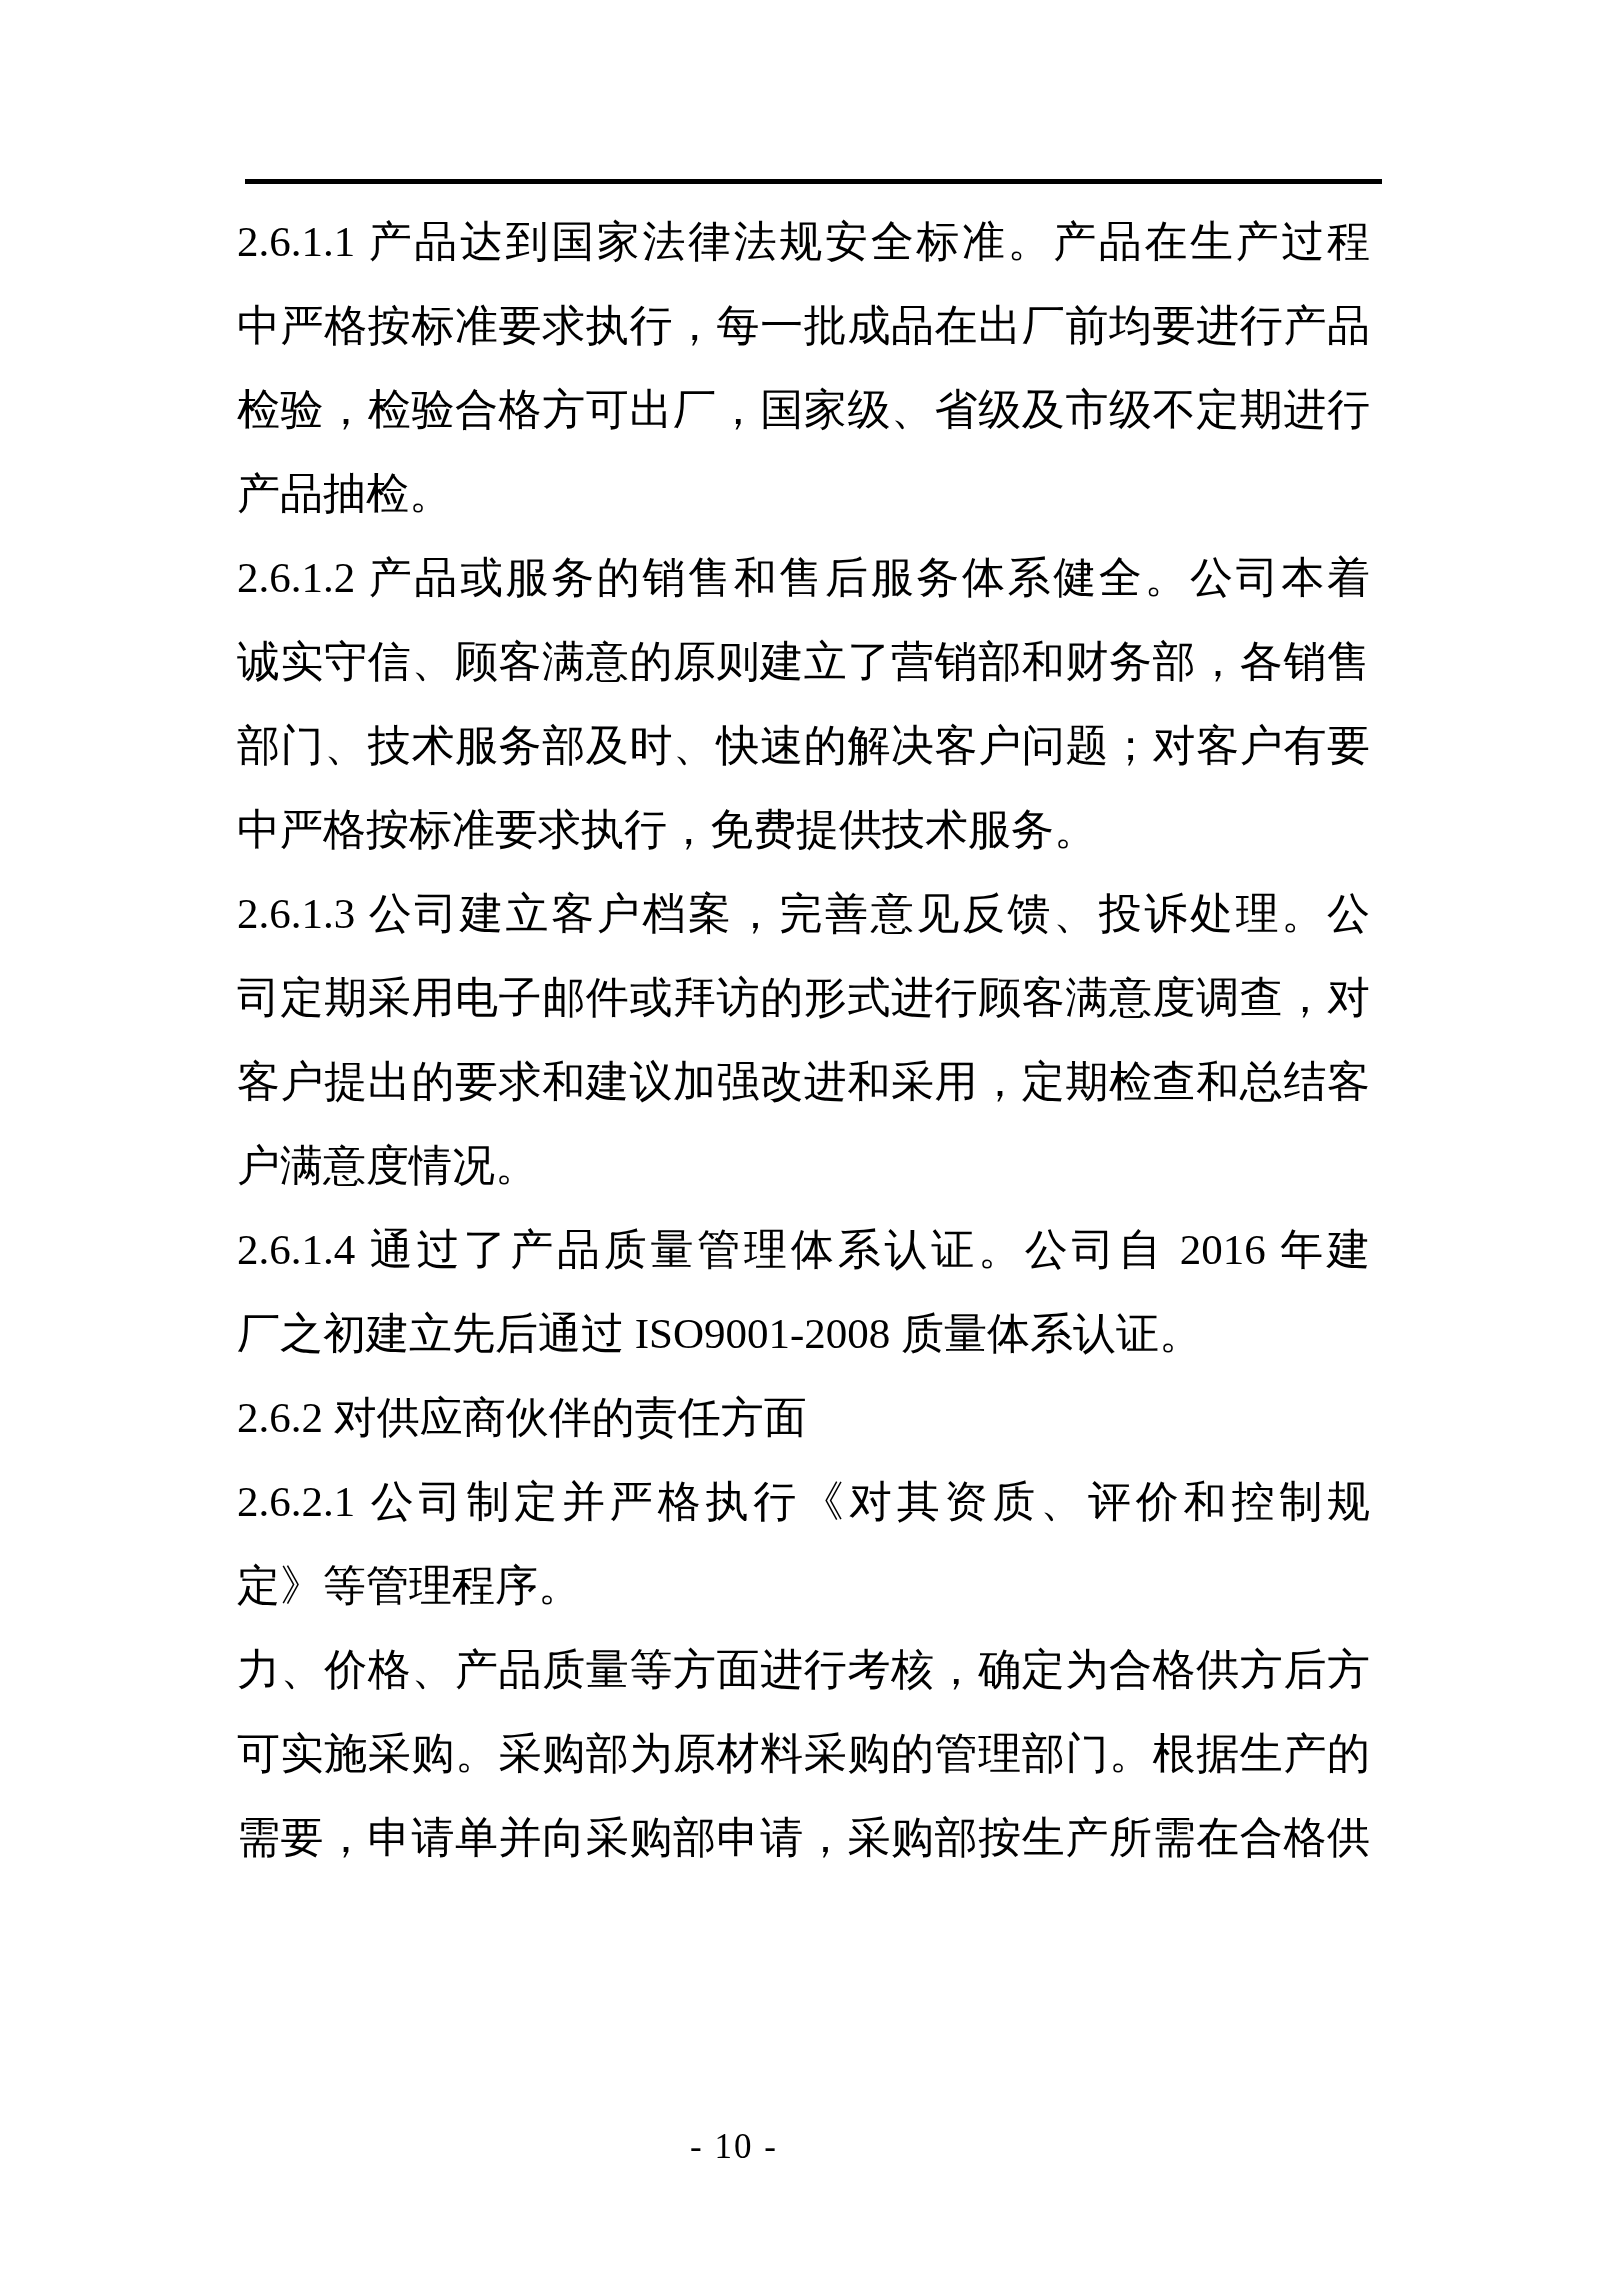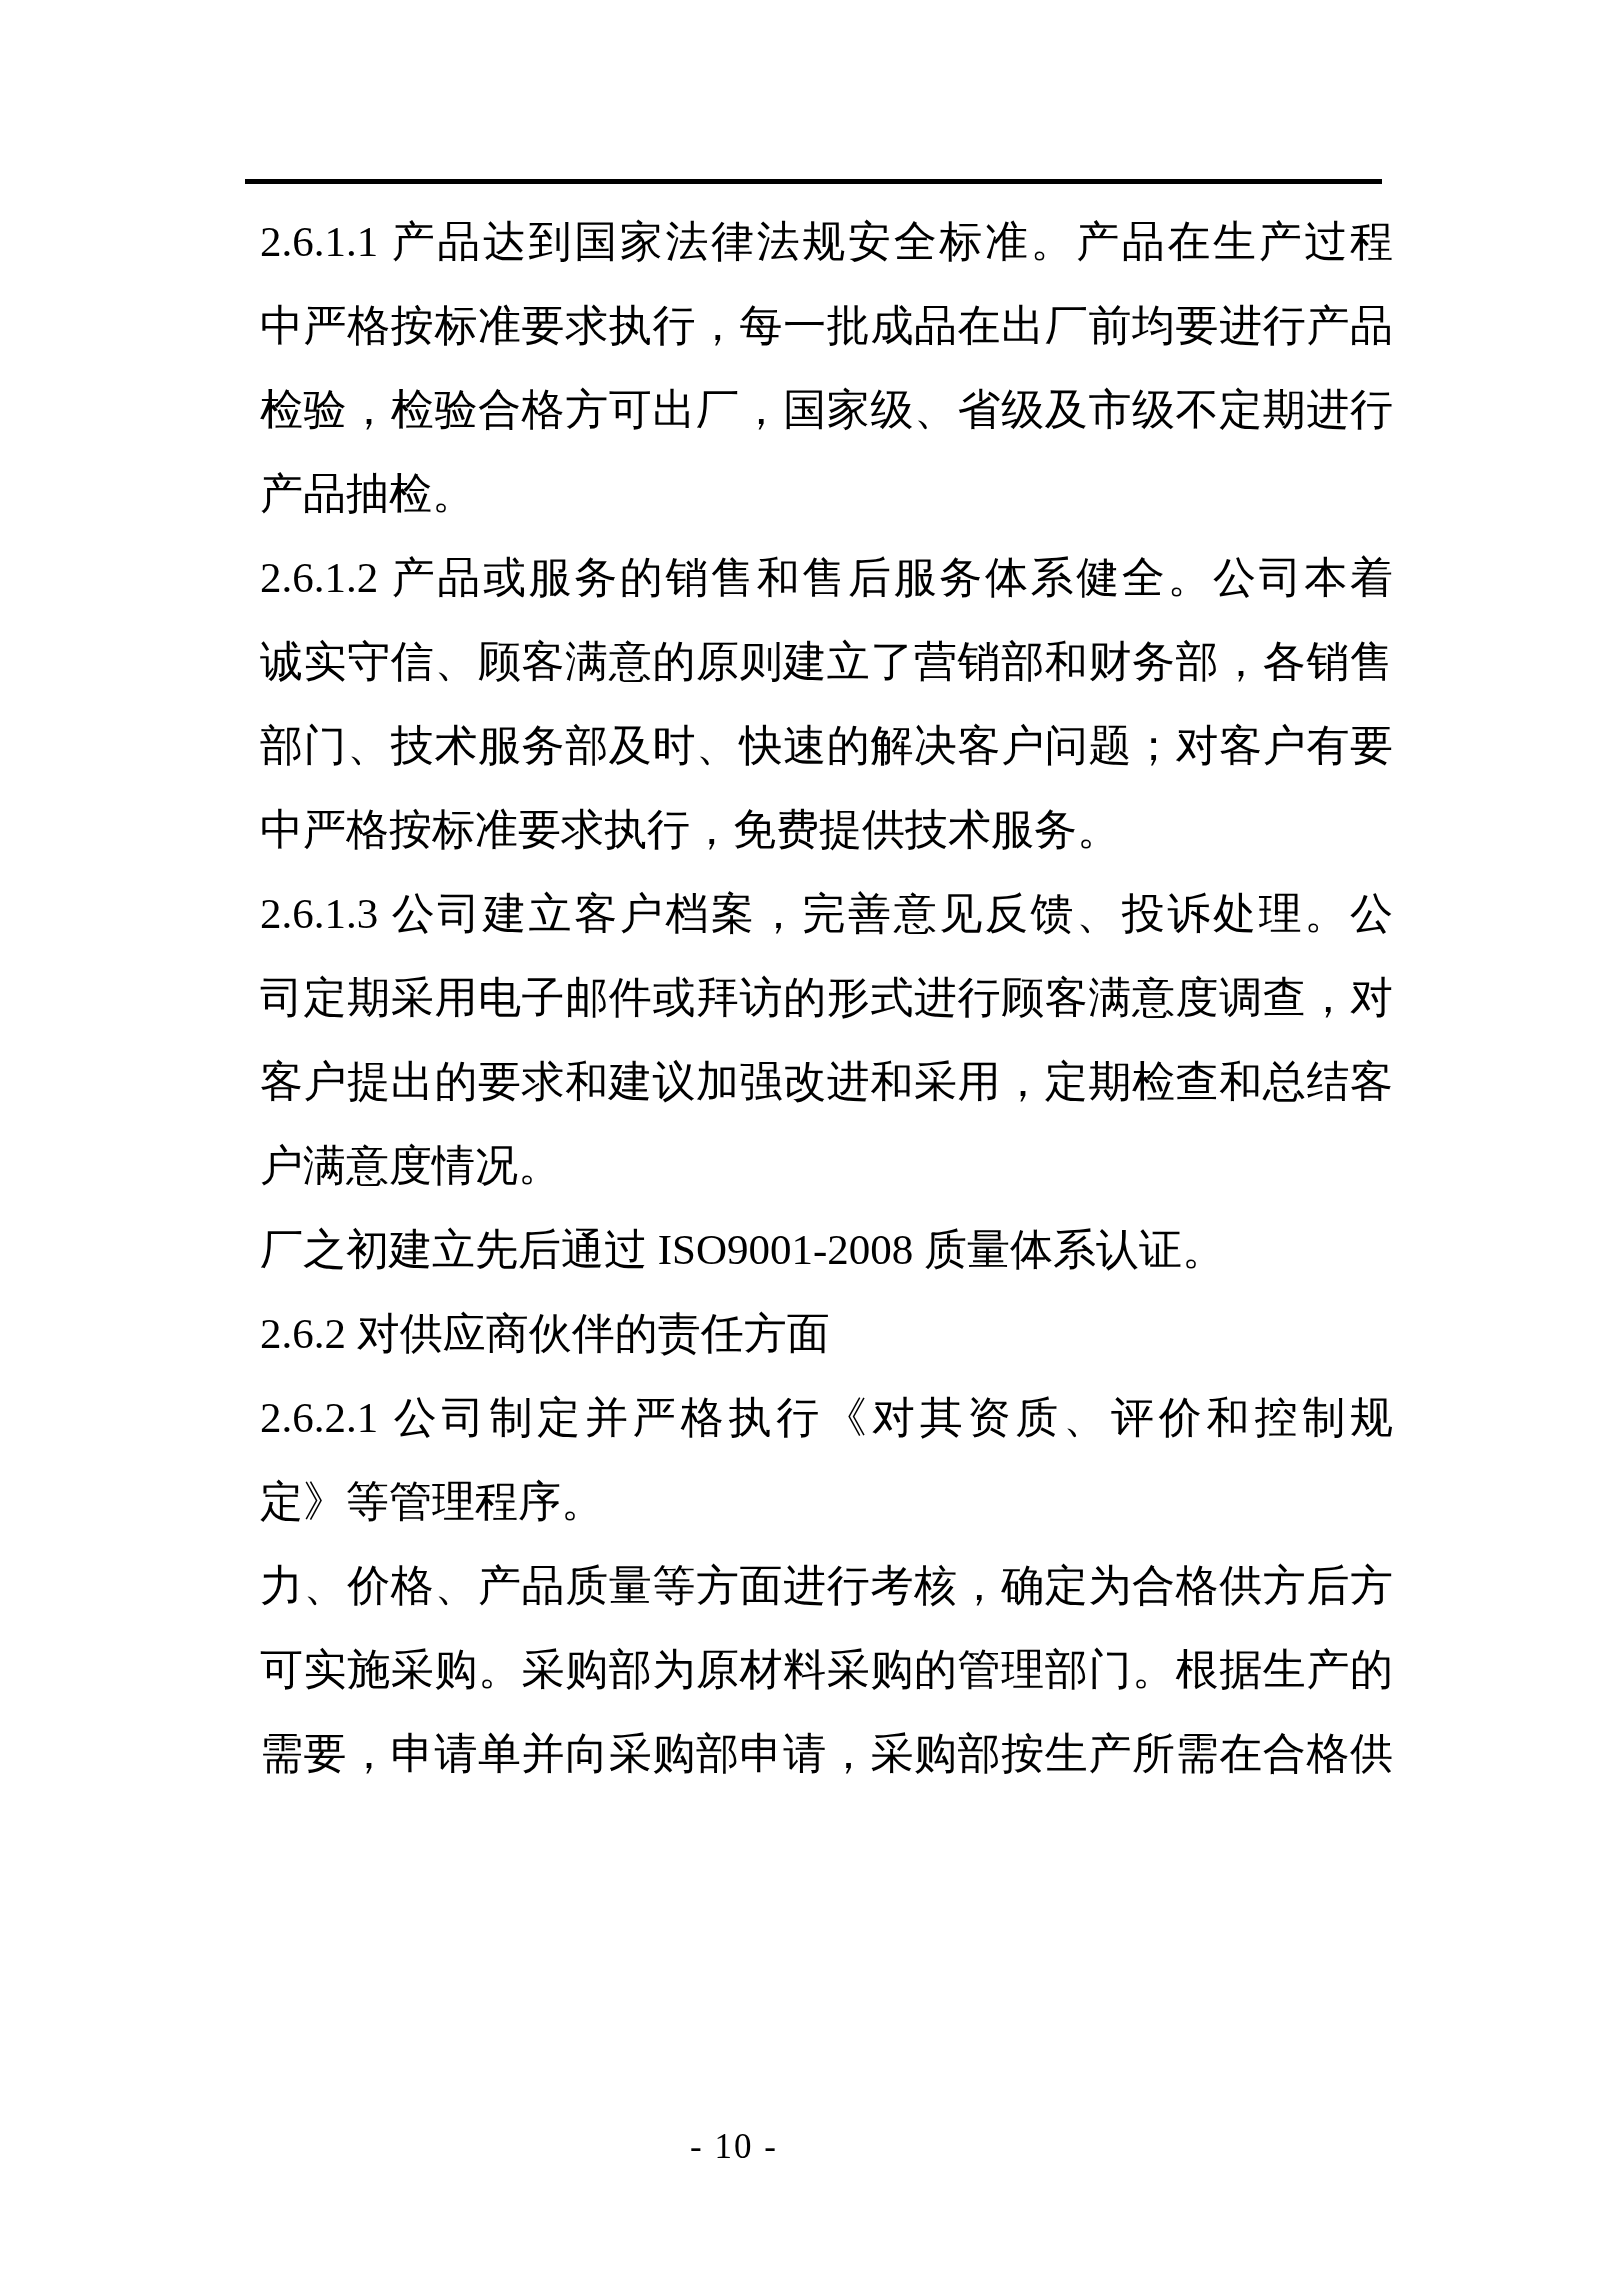--- a/index.html
+++ b/index.html
@@ -19,21 +19,21 @@
   .header-rule {
     position: absolute;
     left: 245px;
     top: 179px;
     width: 1137px;
     height: 4.9px;
     background: #000000;
   }
   .body-text {
     position: absolute;
-    left: 260px;
+    left: 237px;
     top: 200px;
     width: 1133px;
   }
   .line {
     height: 84px;
     line-height: 84px;
     font-size: 43px;
     overflow: hidden;
     text-align: justify;
     text-align-last: justify;
@@ -67,20 +67,21 @@
     <div class="line">检验，检验合格方可出厂，国家级、省级及市级不定期进行</div>
     <div class="line e">产品抽检。</div>
     <div class="line">2.6.1.2 产品或服务的销售和售后服务体系健全。公司本着</div>
     <div class="line">诚实守信、顾客满意的原则建立了营销部和财务部，各销售</div>
     <div class="line">部门、技术服务部及时、快速的解决客户问题；对客户有要</div>
     <div class="line e">中严格按标准要求执行，免费提供技术服务。</div>
     <div class="line">2.6.1.3 公司建立客户档案，完善意见反馈、投诉处理。公</div>
     <div class="line">司定期采用电子邮件或拜访的形式进行顾客满意度调查，对</div>
     <div class="line">客户提出的要求和建议加强改进和采用，定期检查和总结客</div>
     <div class="line e">户满意度情况。</div>
+    <div class="line">2.6.1.4 通过了产品质量管理体系认证。公司自 2016 年建</div>
     <div class="line e">厂之初建立先后通过 ISO9001-2008 质量体系认证。</div>
     <div class="line e">2.6.2 对供应商伙伴的责任方面</div>
     <div class="line">2.6.2.1 公司制定并严格执行《对其资质、评价和控制规</div>
     <div class="line e">定》等管理程序。</div>
     <div class="line">力、价格、产品质量等方面进行考核，确定为合格供方后方</div>
     <div class="line">可实施采购。采购部为原材料采购的管理部门。根据生产的</div>
     <div class="line">需要，申请单并向采购部申请，采购部按生产所需在合格供</div>
   </div>
 
   <div class="footer">- 10 -</div>

